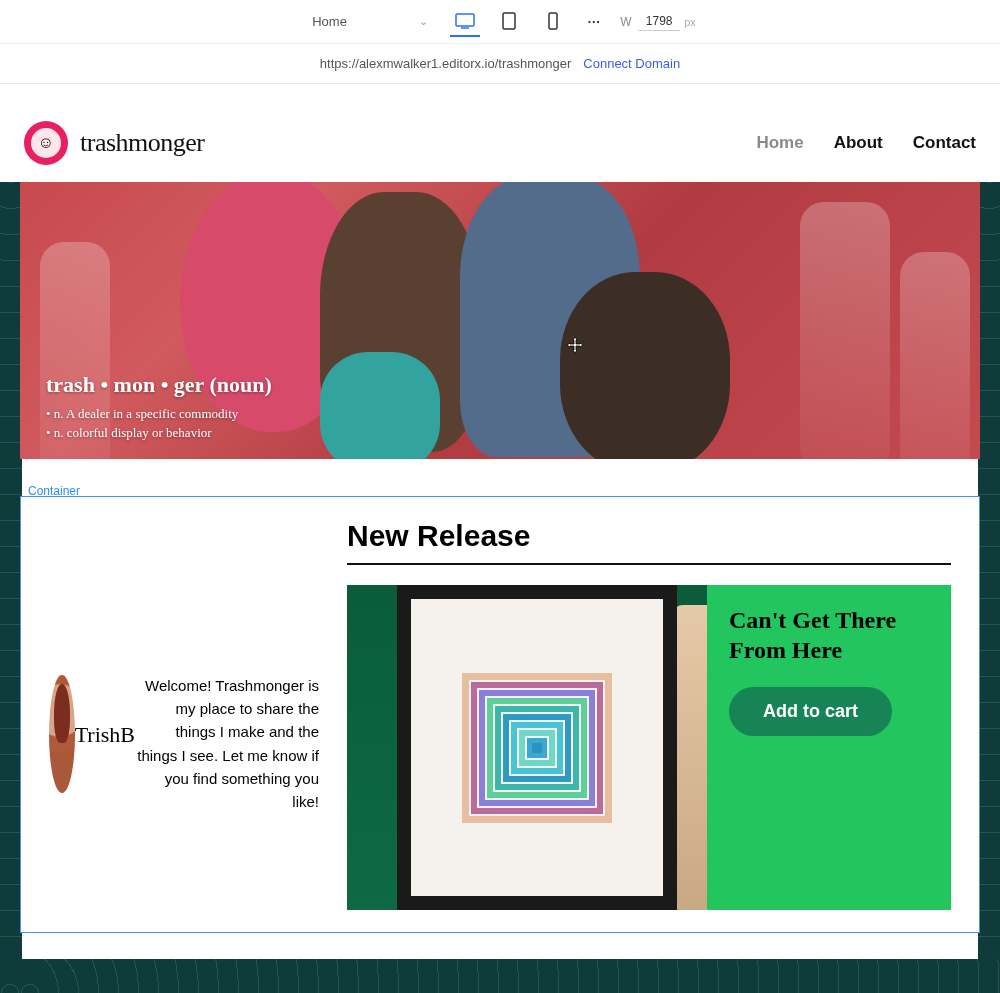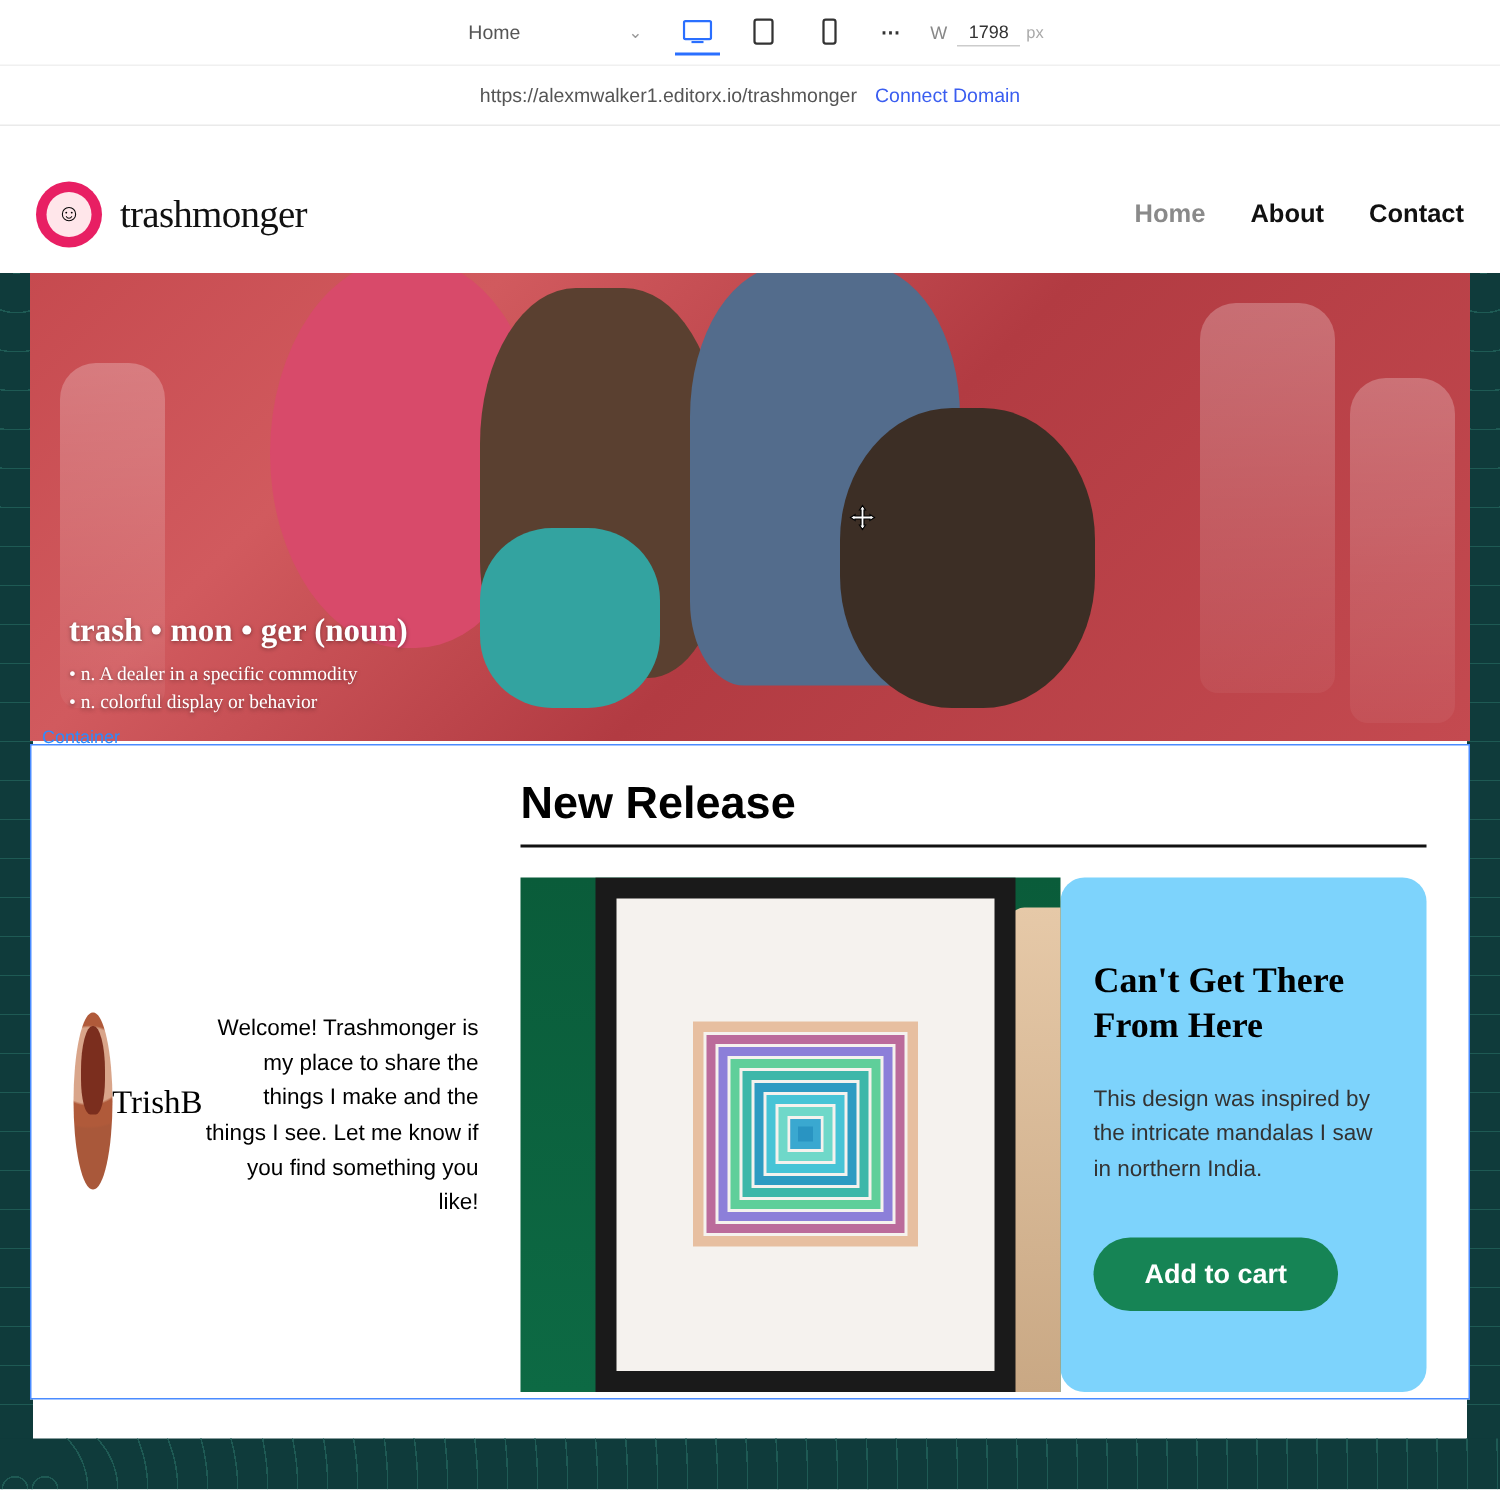--- a/index.html
+++ b/index.html
@@ -164,21 +164,21 @@
     font-size: 12px;
     color: #fff;
     text-shadow: 0 1px 2px rgba(0,0,0,0.6), 0 0 2px rgba(0,0,0,0.6);
     font-weight: 500;
   }
 
   
   .hero {
     position: absolute;
     top: 98px; left: 20px; right: 20px;
-    height: 312px;
+    height: 277px;
     background: linear-gradient(135deg, #c64a4f 0%, #d15a5e 25%, #b23b42 55%, #c44a50 100%);
     overflow: hidden;
     z-index: 4;
   }
   .hero-text {
     position: absolute;
     left: 26px; bottom: 18px;
     color: #fff;
     font-family: Georgia, serif;
     text-shadow: 0 1px 3px rgba(0,0,0,0.4);
@@ -289,23 +289,22 @@
     border-style: solid;
   }
   .holder {
     position:absolute;
     right:-30px; top:20px; bottom:0; width:90px;
     background: linear-gradient(180deg, #e6c9a8, #c9a884);
     border-radius: 40% 30% 0 0;
   }
   .release-info {
     flex: 1;
-    background: #7dd3fc;
-    padding: 54px 22px;
-    border-radius: 16px;
+    background: #22c55e;
+    padding: 20px 22px;
   }
   .product-title {
     font-family: Georgia, serif;
     font-size: 24px;
     font-weight: 700;
     line-height: 1.25;
     margin-bottom: 22px;
   }
   .product-desc {
     font-size: 15px;
@@ -443,20 +442,19 @@
                 <div class="sq" style="width:68px;height:68px;border-width:6px;border-color:#2e9bc2;"></div>
                 <div class="sq" style="width:52px;height:52px;border-width:6px;border-color:#47c4d6;"></div>
                 <div class="sq" style="width:36px;height:36px;border-width:6px;border-color:#6fd8c9;"></div>
                 <div class="sq" style="width:20px;height:20px;border-width:5px;border-color:#3aa8d0;background:#2994c2;"></div>
               </div>
             </div>
           </div>
         </div>
         <div class="release-info">
           <div class="product-title">Can't Get There From Here</div>
-          <div class="product-desc">This design was inspired by the intricate mandalas I saw in northern India.</div>
           <button class="add-cart-btn">Add to cart</button>
         </div>
       </div>
     </div>
   </div>
 
 </div>
 
 </body></html>

